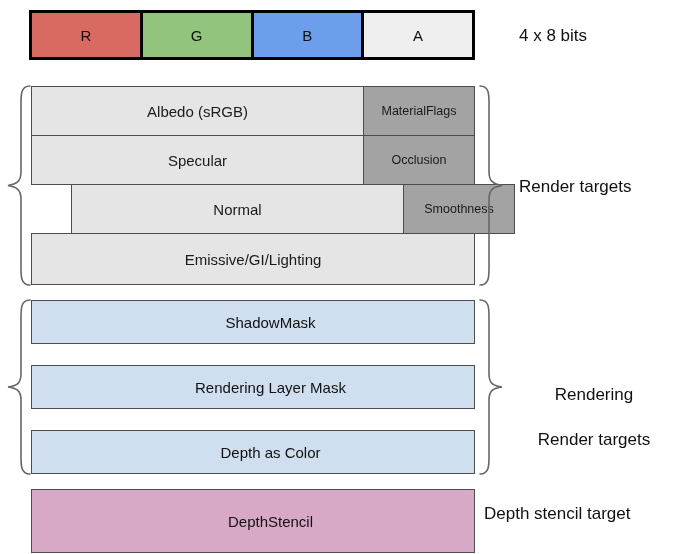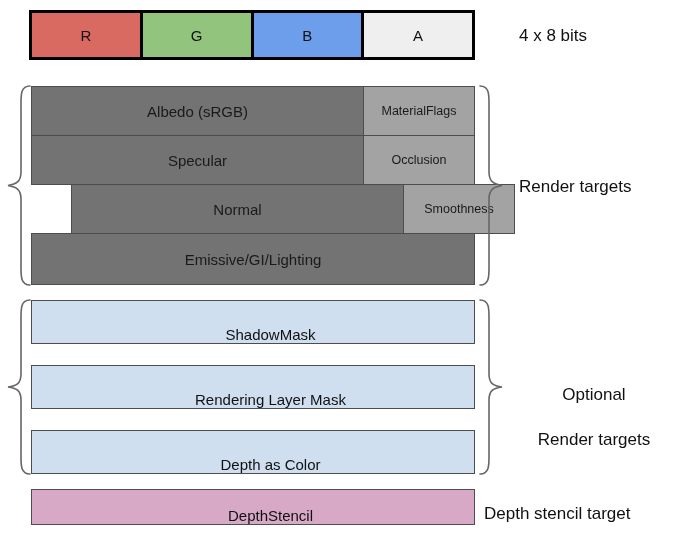--- a/index.html
+++ b/index.html
@@ -45,21 +45,21 @@
     border-right: 3px solid #000000;
   }
   .rgba-cell:last-child { border-right: none; }
 
   
   .blk {
     background: #cfdff0;
     border: 1px solid #4d4d4d;
     box-sizing: border-box;
     display: flex;
-    align-items: flex-end;
+    align-items: center;
     justify-content: center;
     font-size: 15px;
     color: #111111;
     position: absolute;
     padding-left: 35px;
   }
 
   
   .rt-table {
     position: absolute;
@@ -75,21 +75,21 @@
     height: 50px;
     display: flex;
   }
   .rt-row.r0 { top: 0px; }
   .rt-row.r1 { top: 49px; }
   .rt-row.r2 { top: 98px; padding-left: 40px; }
   .rt-row.r3 { top: 147px; height: 52px; }
 
   .rt-main {
     position: relative;
-    background: #737373;
+    background: #e5e5e5;
     border: 1px solid #4d4d4d;
     box-sizing: border-box;
     width: 333px;
     display: flex;
     align-items: center;
     justify-content: center;
     font-size: 15px;
   }
   .rt-aux {
     position: relative;
@@ -113,21 +113,21 @@
   }
   .opt-box.o0 { top: 300px; }
   .opt-box.o1 { top: 365px; }
   .opt-box.o2 { top: 430px; }
 
   
   .ds-box {
     left: 31px;
     top: 489px;
     width: 444px;
-    height: 36px;
+    height: 64px;
     background: #d7a9c6;
     border: 1px solid #4d4d4d;
   }
 
   
   .brace {
     position: absolute;
     pointer-events: none;
   }
 
@@ -229,21 +229,21 @@
     <path d="M24 2 C14 2 15 12 15 24 L15 76 C15 86 10 88 2 89
              C10 90 15 92 15 102 L15 154 C15 166 14 176 24 176" fill="none" stroke="#666666" stroke-width="1.6" stroke-linecap="round"></path>
   </svg>
 
   <svg class="brace" style="left:478px; top:298px;" width="26" height="178" viewBox="0 0 26 178">
     <path d="M2 2 C12 2 11 12 11 24 L11 76 C11 86 16 88 24 89
              C16 90 11 92 11 102 L11 154 C11 166 12 176 2 176" fill="none" stroke="#666666" stroke-width="1.6" stroke-linecap="round"></path>
   </svg>
 
   <div class="side-label lbl-opt">
-    <div>Optional</div>
+    <div>Rendering</div>
     <div>Render targets</div>
   </div>
 
   <div class="blk ds-box">
     <span>DepthStencil</span>
   </div>
 
   <div class="side-label lbl-ds">Depth stencil target</div>
 
 </div>

